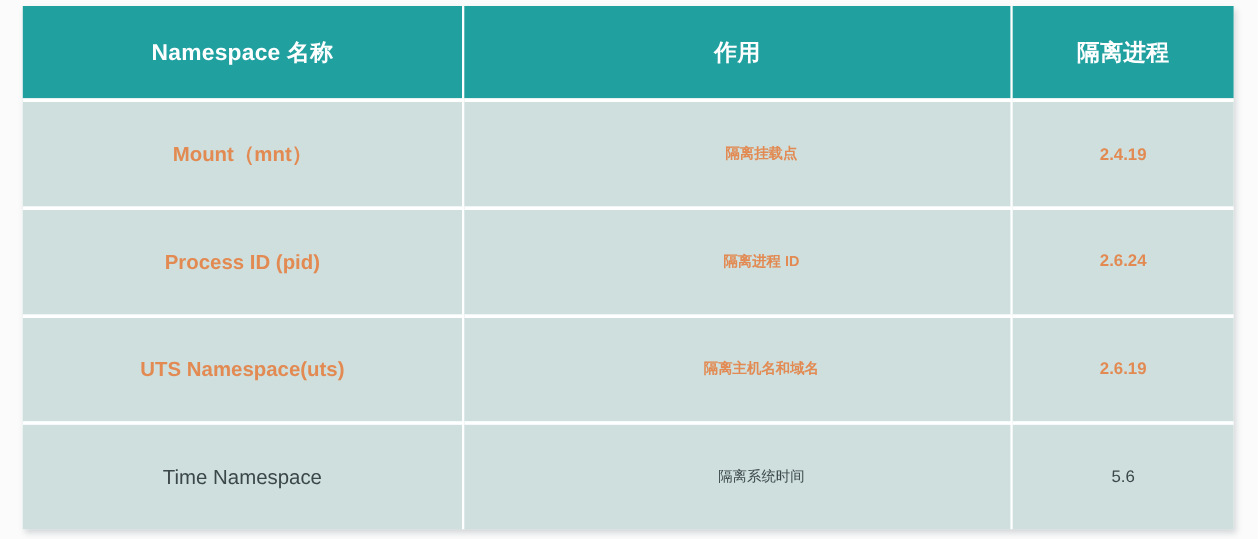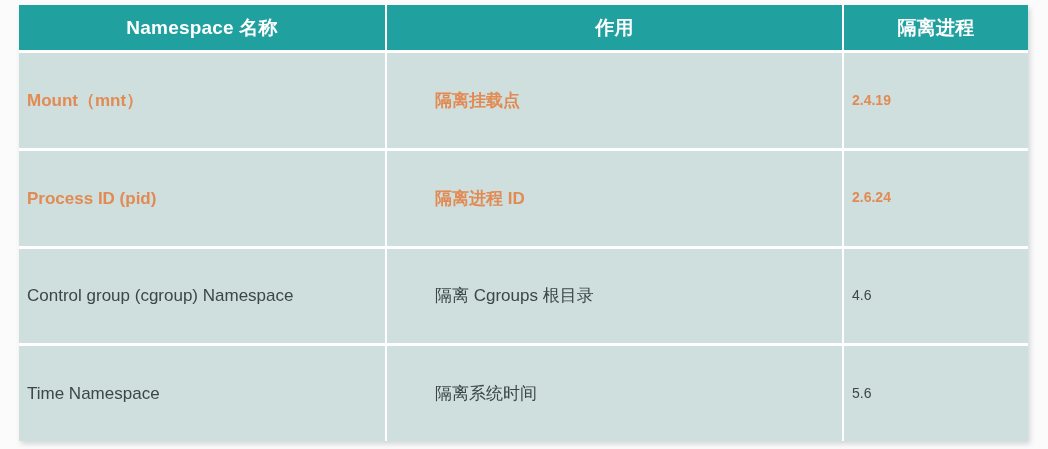--- a/index.html
+++ b/index.html
@@ -39,43 +39,44 @@
 
   thead th {
     background: #21A0A0;
     color: #ffffff;
     font-size: 19px;
     font-weight: bold;
     height: 45px;
     text-align: center;
     vertical-align: middle;
     border-right: 2px solid #ffffff;
-    padding: 0 6px;
+    padding: 16px 6px;
     letter-spacing: 0.2px;
   }
   thead th.last { border-right: none; }
 
   tbody td {
     background: #CEDFDE;
+    text-align: center;
     vertical-align: middle;
     height: 48px;
     border-top: 3px solid #ffffff;
     border-right: 2px solid #ffffff;
     padding: 0 8px;
     font-size: 17px;
     line-height: 1.25;
     white-space: nowrap;
   }
   tbody td.last { border-right: none; }
 
   tbody tr td.t-accent { color: #E28A52; font-weight: bold; }
   tbody tr td.t-plain  { color: #3C4749; font-weight: normal; }
 
   td.col-name { font-size: 17px; }
-  td.col-role { font-size: 17px; padding-left: 48px; }
+  td.col-role { font-size: 12px; padding-left: 48px; }
   td.col-ver  { font-size: 14px; }
 </style>
 </head>
 <body>
 
 <div id="table-wrap">
   <table class="ns-table">
     <colgroup>
       <col class="c-name">
       <col class="c-role">
@@ -93,23 +94,23 @@
           <td class="col-name t-accent">Mount（mnt）</td>
           <td class="col-role t-accent">隔离挂载点</td>
           <td class="col-ver last t-accent">2.4.19</td>
         </tr>
         <tr>
           <td class="col-name t-accent">Process ID (pid)</td>
           <td class="col-role t-accent">隔离进程 ID</td>
           <td class="col-ver last t-accent">2.6.24</td>
         </tr>
         <tr>
-          <td class="col-name t-plain">Control group (cgroup) Namespace</td>
-          <td class="col-role t-plain">隔离 Cgroups 根目录</td>
-          <td class="col-ver last t-plain">4.6</td>
+          <td class="col-name t-accent">UTS Namespace(uts)</td>
+          <td class="col-role t-accent">隔离主机名和域名</td>
+          <td class="col-ver last t-accent">2.6.19</td>
         </tr>
         <tr>
           <td class="col-name t-plain">Time Namespace</td>
           <td class="col-role t-plain">隔离系统时间</td>
           <td class="col-ver last t-plain">5.6</td>
         </tr>
       </tbody>
   </table>
 </div>
 

